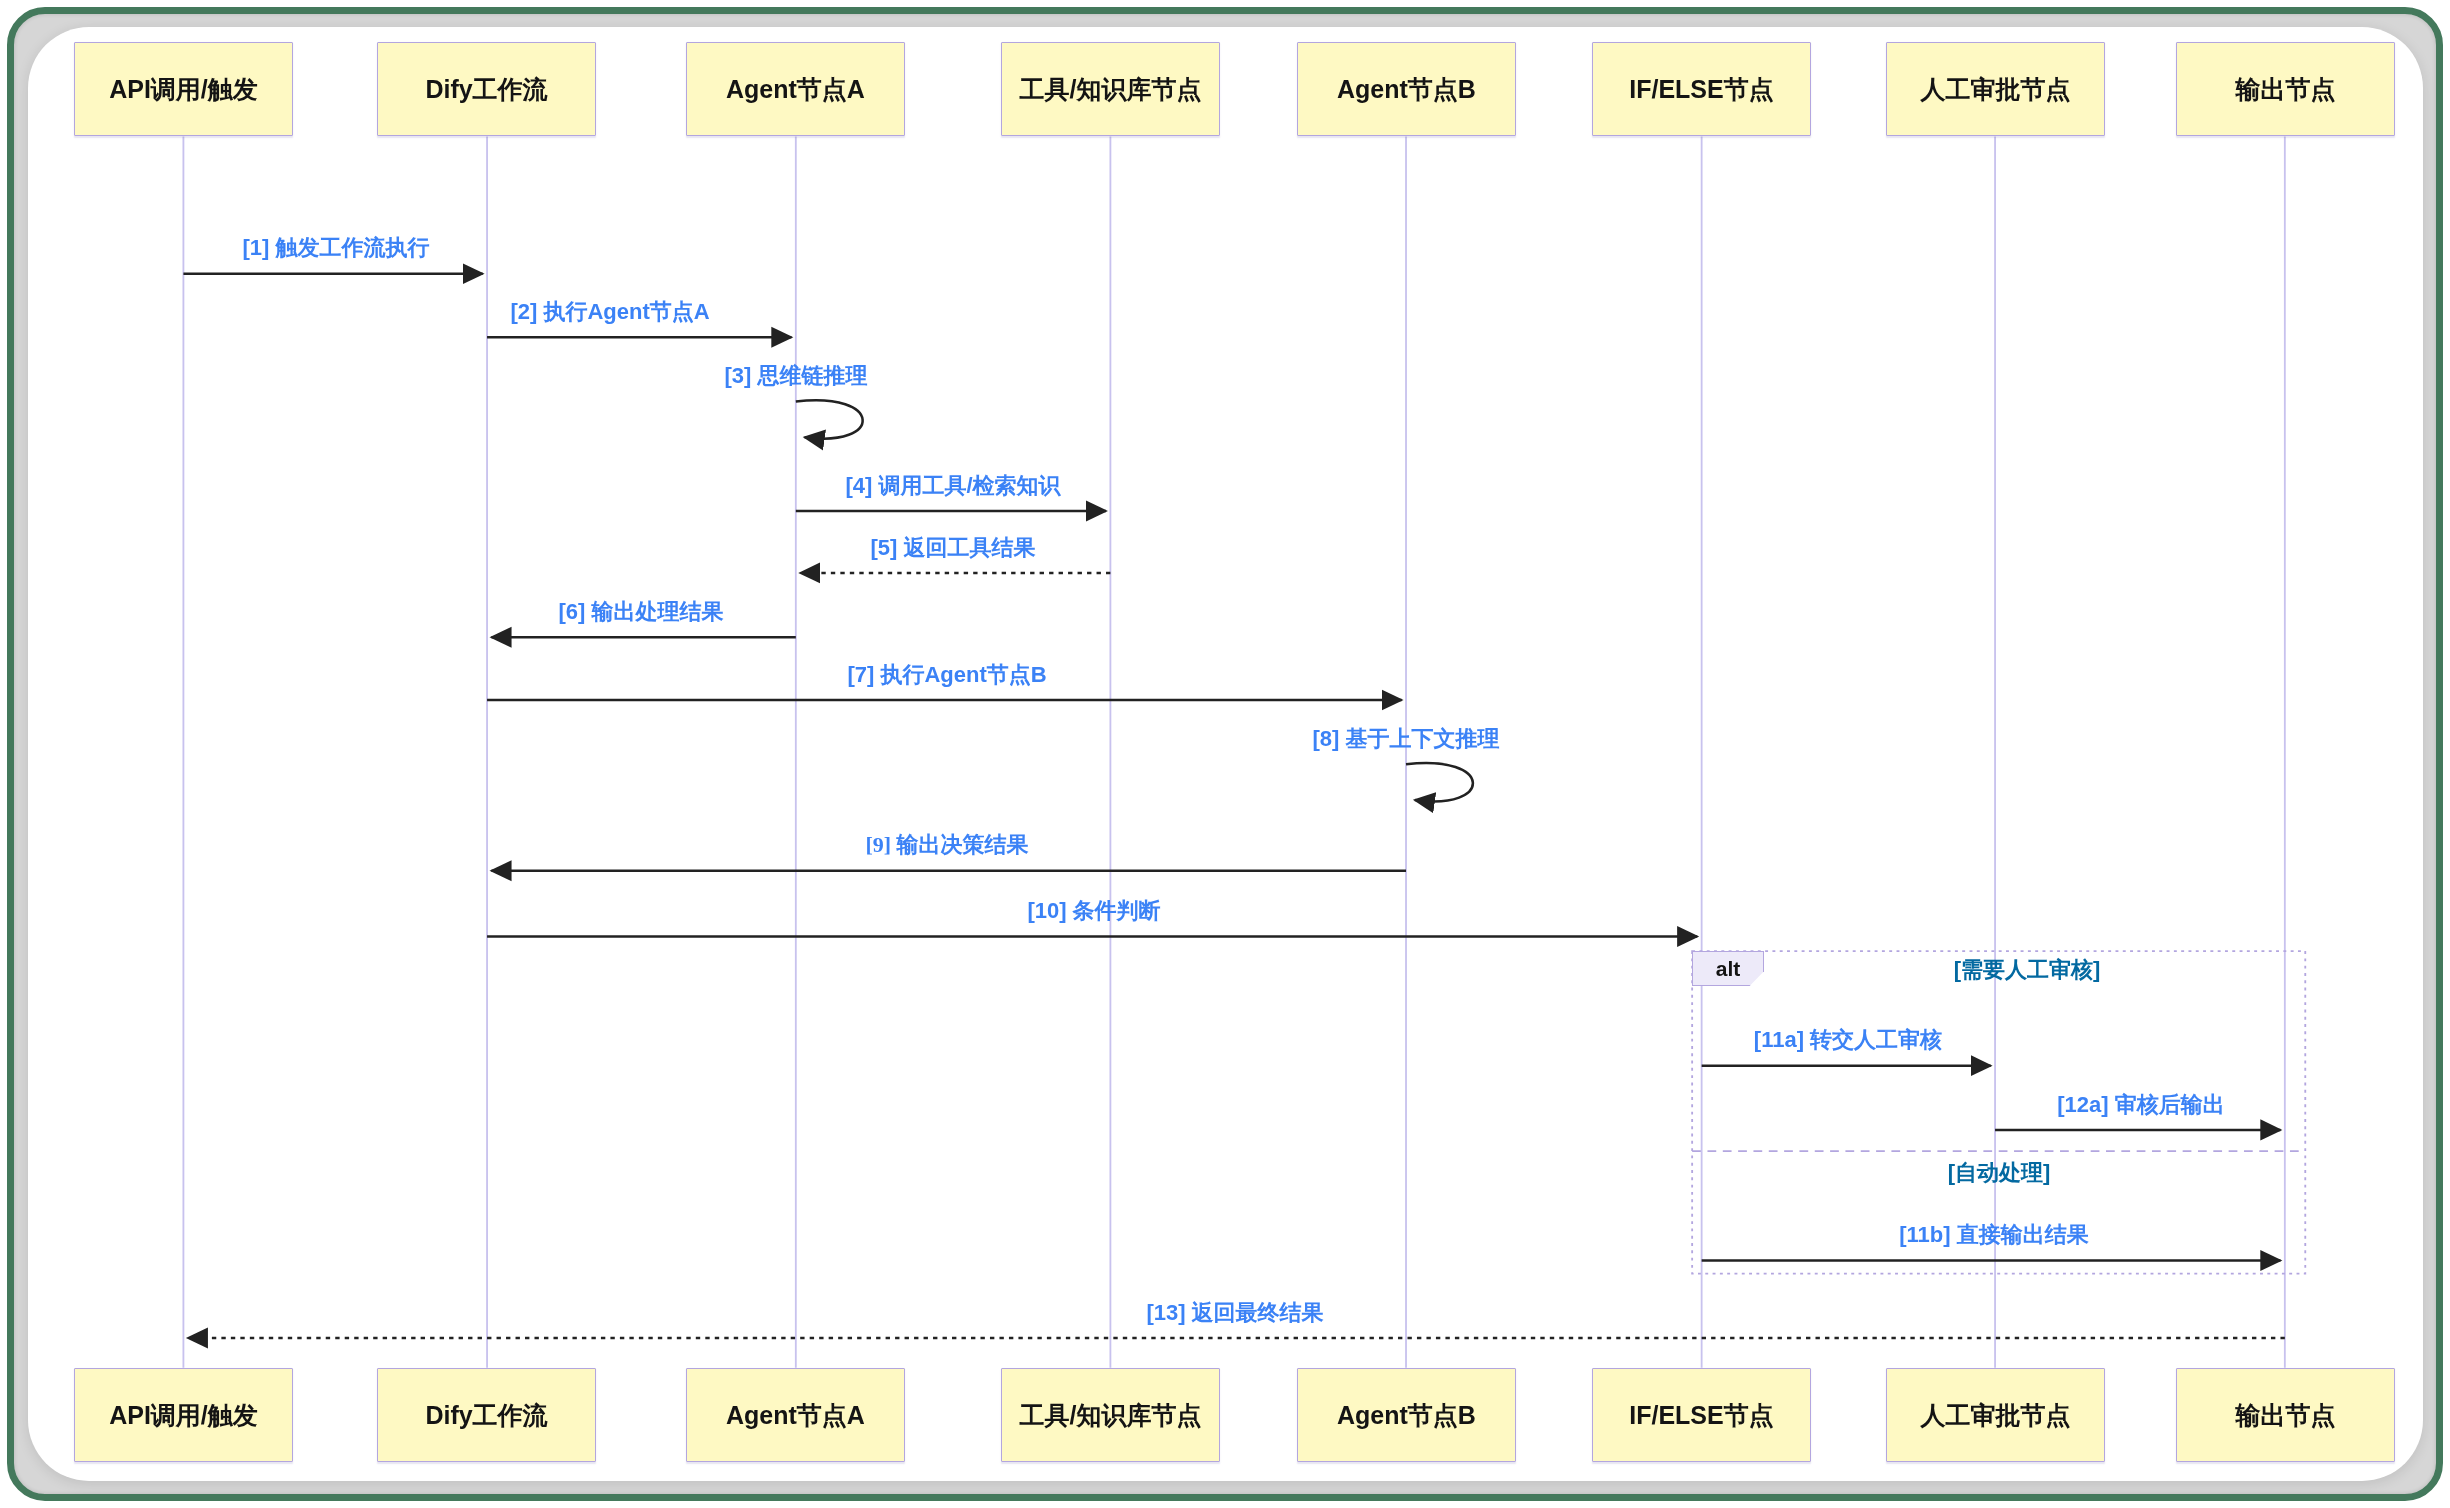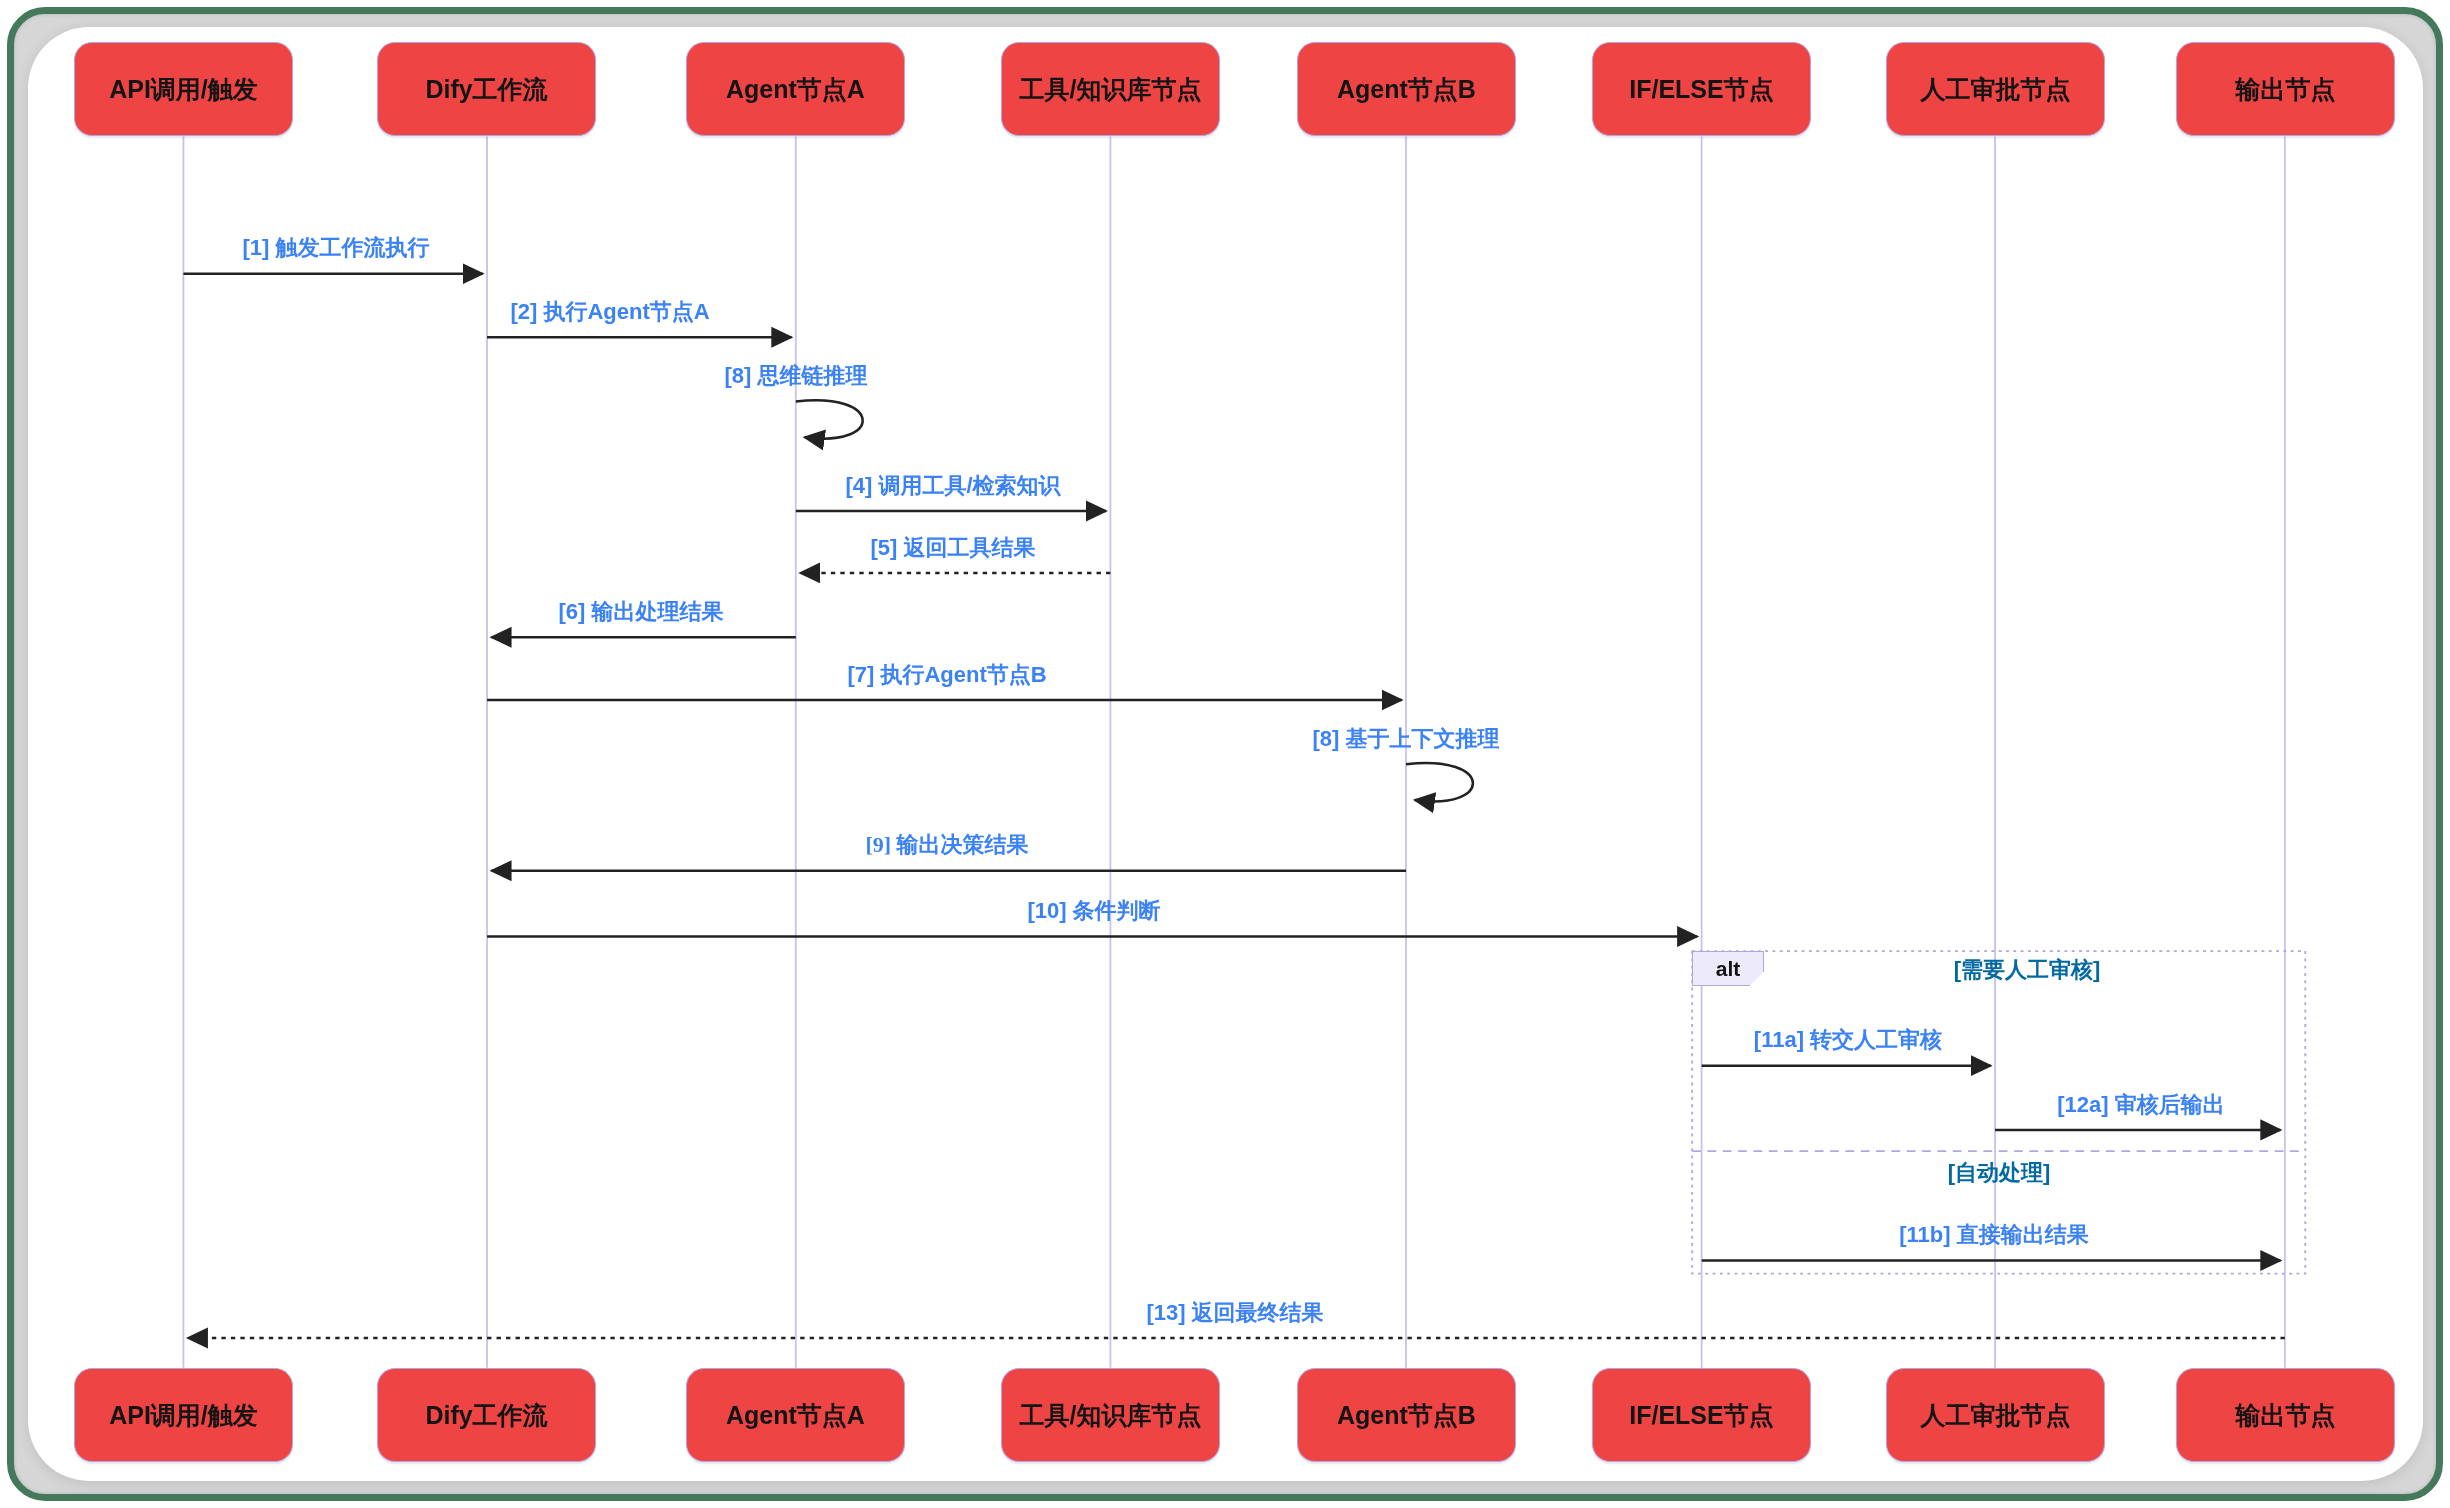--- a/index.html
+++ b/index.html
@@ -3,21 +3,21 @@
 <meta charset="utf-8">
 <style>
   html,body{margin:0;padding:0;background:#ffffff;}
   body{font-family:"Liberation Sans","DejaVu Sans",sans-serif;}
   .canvas{position:relative;width:2450px;height:1508px;background:#ffffff;overflow:hidden;}
   .frame-ring{position:absolute;inset:6.6px;border:7.3px solid #44795C;border-radius:38px;background:#D6D6D6;box-shadow:inset 0 0 4.4px rgba(0,0,0,.15);}
   .card{position:absolute;left:28px;top:27px;width:2395px;height:1454px;background:#ffffff;border-radius:61px;box-shadow:0 2.9px 13px rgba(0,0,0,.10);}
   .layer{position:absolute;left:0;top:0;width:2450px;height:1508px;}
   svg.layer{pointer-events:none;}
 
-  .actor{position:absolute;width:219px;height:94px;background:#ef4444;border:1.5px solid #B3A6DF;border-radius:18px;
+  .actor{position:absolute;width:219px;height:94px;background:#fef9c3;border:1.5px solid #B3A6DF;border-radius:1px;
          display:flex;align-items:center;justify-content:center;font-size:25px;font-weight:600;color:#141414;
          box-shadow:0 1.5px 1.5px rgba(120,110,180,.18);box-sizing:border-box;white-space:nowrap;}
   .banner{position:absolute;left:145px;top:152px;width:2170px;height:55px;background:#FBF5A2;border:1.5px solid #A8A23B;
           display:flex;align-items:center;justify-content:center;font-size:25.6px;font-weight:700;color:#141414;box-sizing:border-box;}
   .msg{position:absolute;transform:translateX(-50%);font-size:22px;font-weight:600;color:#3b82f6;white-space:nowrap;line-height:1;}
   .guard{position:absolute;transform:translateX(-50%);font-size:22px;font-weight:700;color:#0369a1;white-space:nowrap;line-height:1;}
   .alt-tab{position:absolute;left:1692px;top:951px;width:72px;height:35px;background:#EDEAF9;border:1.5px solid #B3A6DF;
            clip-path:polygon(0 0,100% 0,100% 58%,80% 100%,0 100%);display:flex;align-items:center;justify-content:center;
            font-size:21px;font-weight:700;color:#141414;box-sizing:border-box;}
 </style>
@@ -77,21 +77,21 @@
   <div class="actor" style="left:377px;top:1368px;">Dify工作流</div>
   <div class="actor" style="left:686px;top:1368px;">Agent节点A</div>
   <div class="actor" style="left:1001px;top:1368px;">工具/知识库节点</div>
   <div class="actor" style="left:1297px;top:1368px;">Agent节点B</div>
   <div class="actor" style="left:1592px;top:1368px;">IF/ELSE节点</div>
   <div class="actor" style="left:1886px;top:1368px;">人工审批节点</div>
   <div class="actor" style="left:2176px;top:1368px;">输出节点</div>
 
   <div class="msg" style="left:336px;top:237px;">[1] 触发工作流执行</div>
   <div class="msg" style="left:610px;top:301px;">[2] 执行Agent节点A</div>
-  <div class="msg" style="left:796px;top:365px;">[8] 思维链推理</div>
+  <div class="msg" style="left:796px;top:365px;">[3] 思维链推理</div>
   <div class="msg" style="left:953px;top:475px;">[4] 调用工具/检索知识</div>
   <div class="msg" style="left:953px;top:537px;">[5] 返回工具结果</div>
   <div class="msg" style="left:641px;top:601px;">[6] 输出处理结果</div>
   <div class="msg" style="left:947px;top:664px;">[7] 执行Agent节点B</div>
   <div class="msg" style="left:1406px;top:728px;">[8] 基于上下文推理</div>
   <div class="msg" style="left:947px;top:834px;font-family:Liberation Serif, serif;">[9] 输出决策结果</div>
   <div class="msg" style="left:1094px;top:900px;">[10] 条件判断</div>
   <div class="msg" style="left:1848px;top:1029px;">[11a] 转交人工审核</div>
   <div class="msg" style="left:2141px;top:1094px;">[12a] 审核后输出</div>
   <div class="msg" style="left:1994px;top:1224px;">[11b] 直接输出结果</div>

